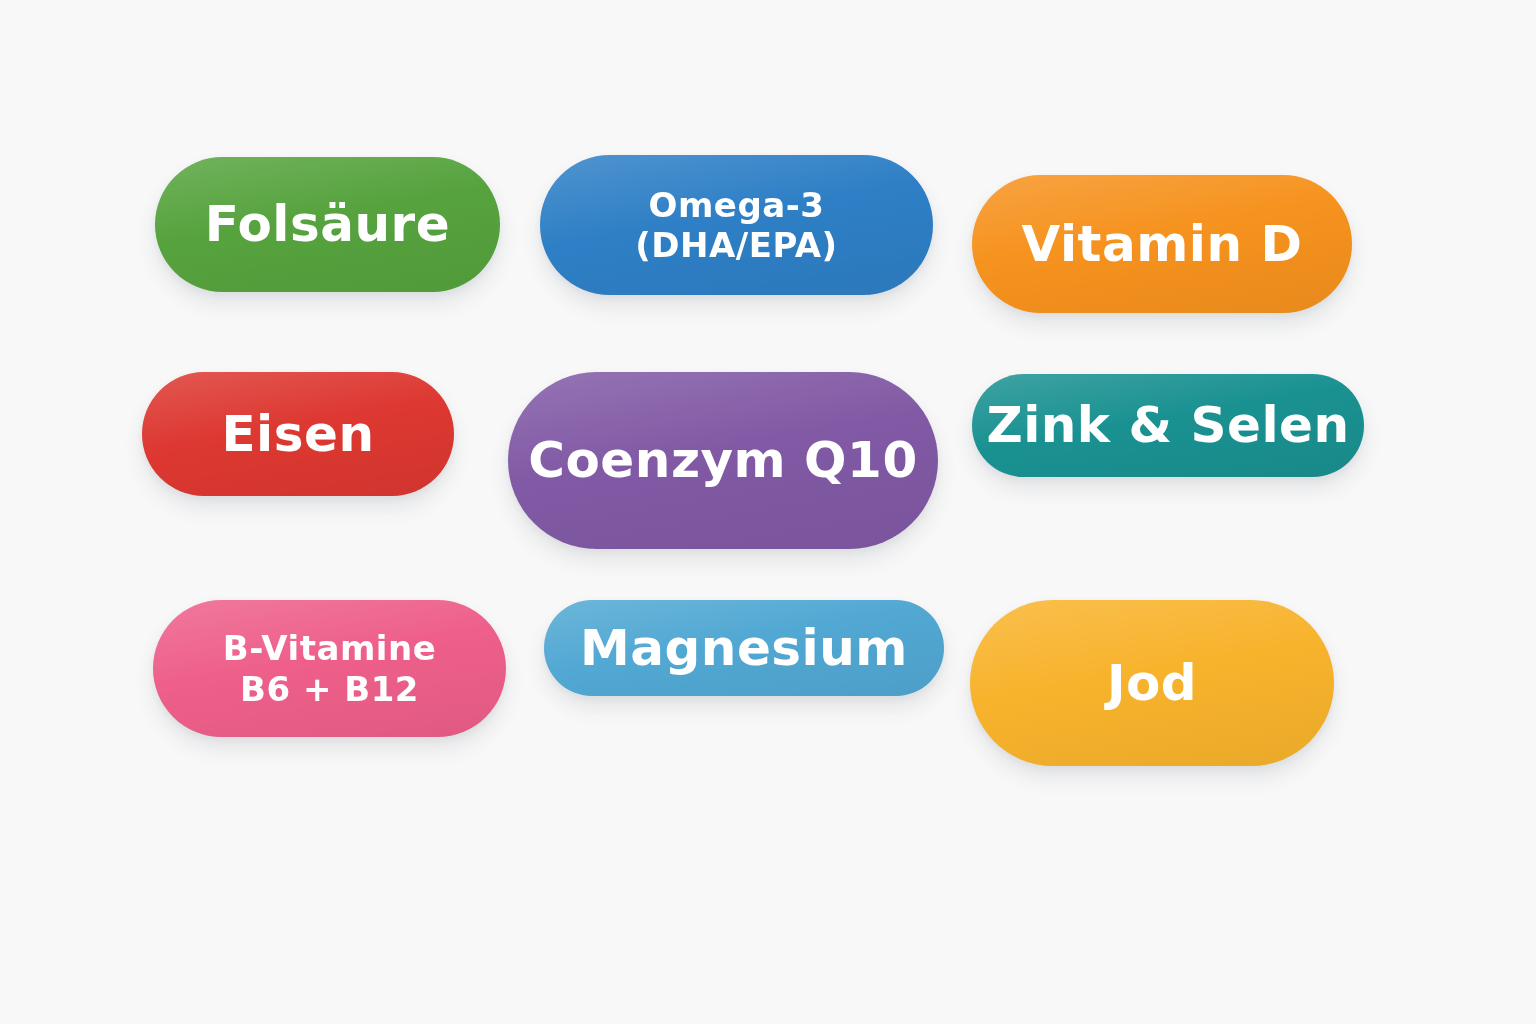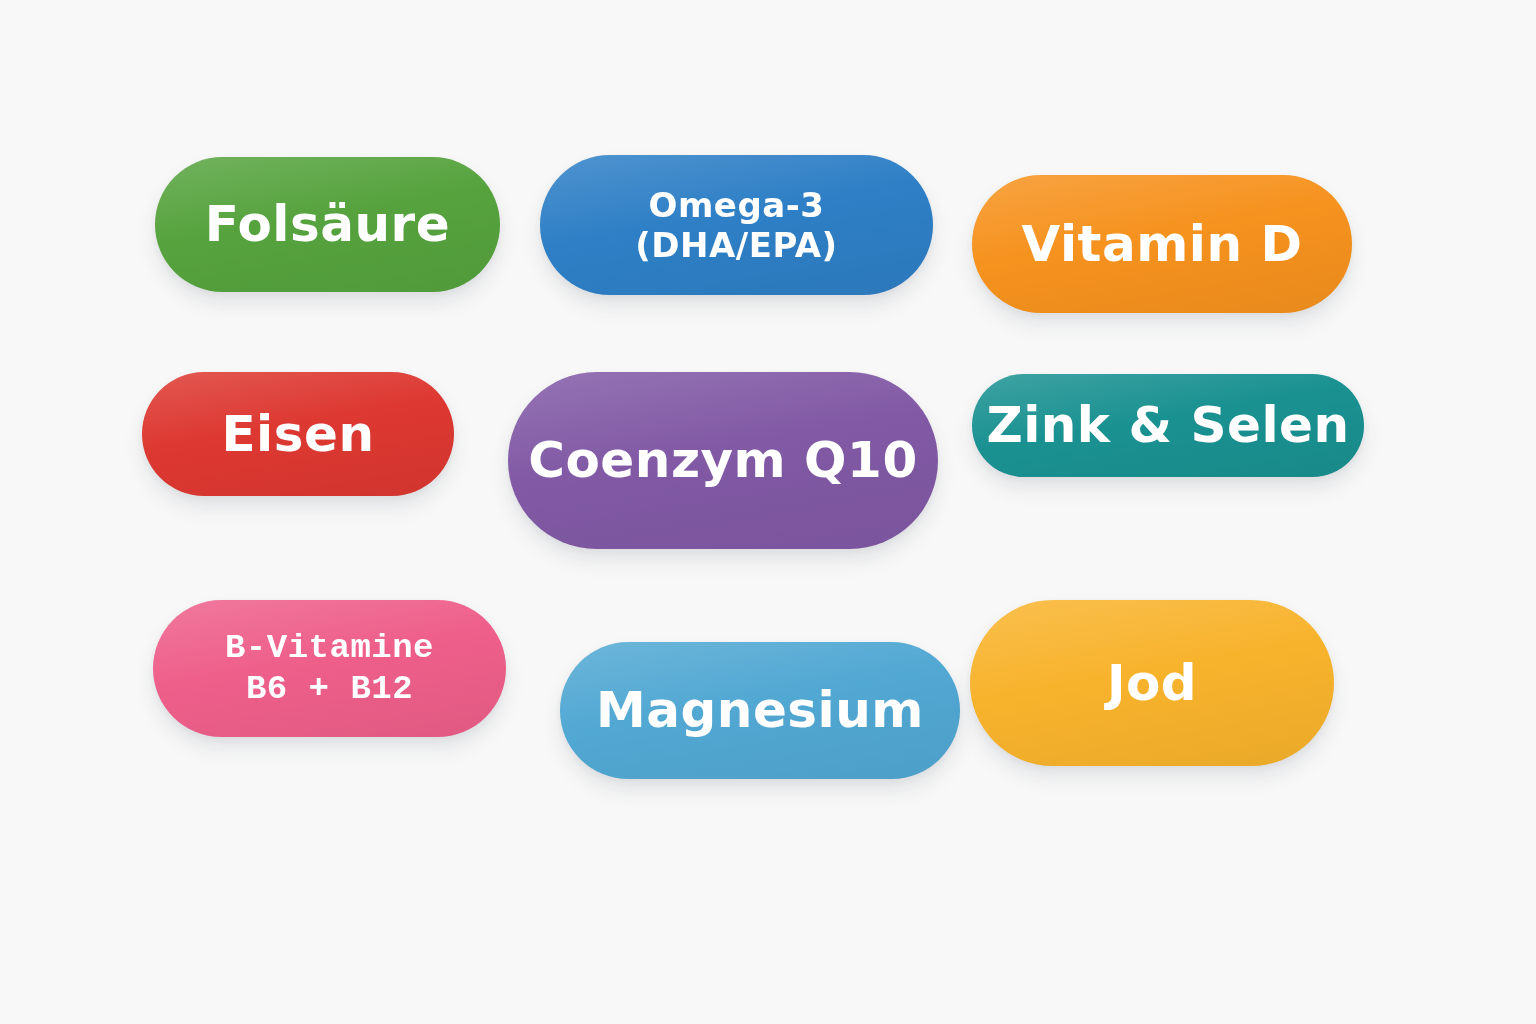--- a/index.html
+++ b/index.html
@@ -44,22 +44,22 @@
     font-size: 34px;
     line-height: 1.18;
   }
   
   .pos-folsaeure   { left: 155px; top: 157px; width: 345px; height: 135px; }
   .pos-omega3      { left: 540px; top: 155px; width: 393px; height: 140px; }
   .pos-vitamin-d   { left: 972px; top: 157px; width: 380px; height: 138px; margin-top: 18px; }
   .pos-eisen       { left: 142px; top: 372px; width: 312px; height: 124px; }
   .pos-coenzym-q10 { left: 508px; top: 372px; width: 430px; height: 177px; }
   .pos-zink-selen  { left: 972px; top: 374px; width: 392px; height: 103px; }
-  .pos-b-vitamine  { left: 153px; top: 600px; width: 353px; height: 137px; font-family: Liberation Mono, monospace; }
-  .pos-magnesium   { left: 560px; top: 600px; width: 400px; height: 137px; margin-top: 42px; }
+  .pos-b-vitamine  { left: 153px; top: 600px; width: 353px; height: 137px; }
+  .pos-magnesium   { left: 544px; top: 600px; width: 400px; height: 96px; }
   .pos-jod         { left: 970px; top: 600px; width: 364px; height: 166px; }
 </style>
 </head>
 <body>
 
 <div id="canvas" style="background: rgb(248, 248, 248);">
 
 <div class="pill pos-folsaeure" style="--c: #56a33e;">
       <span class="pill-label" style="color: rgb(255, 255, 255);">Folsäure</span>
     </div>

